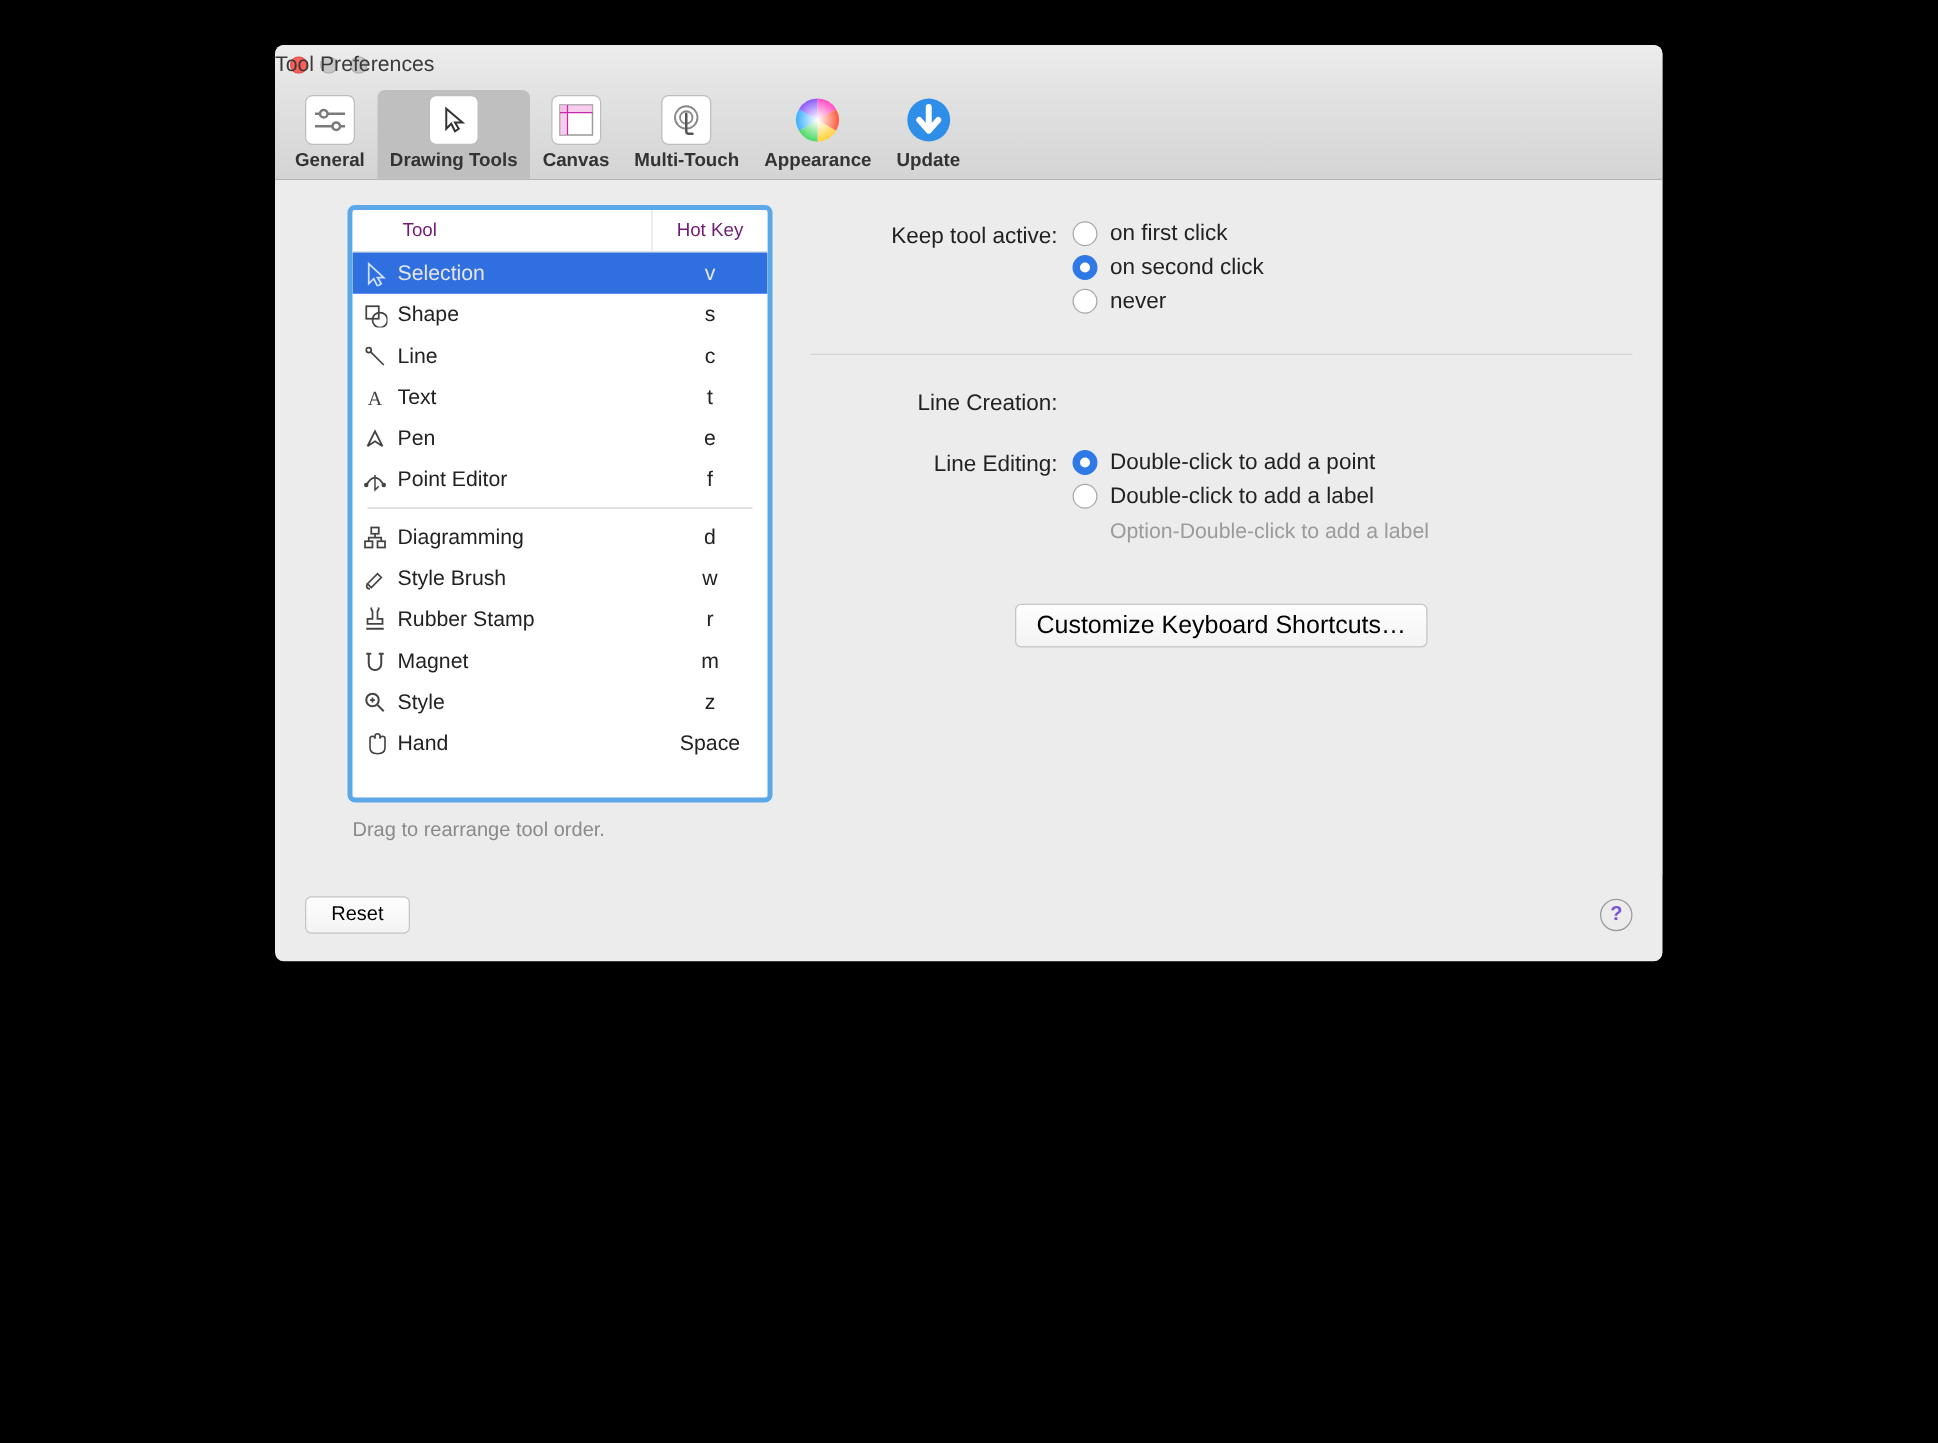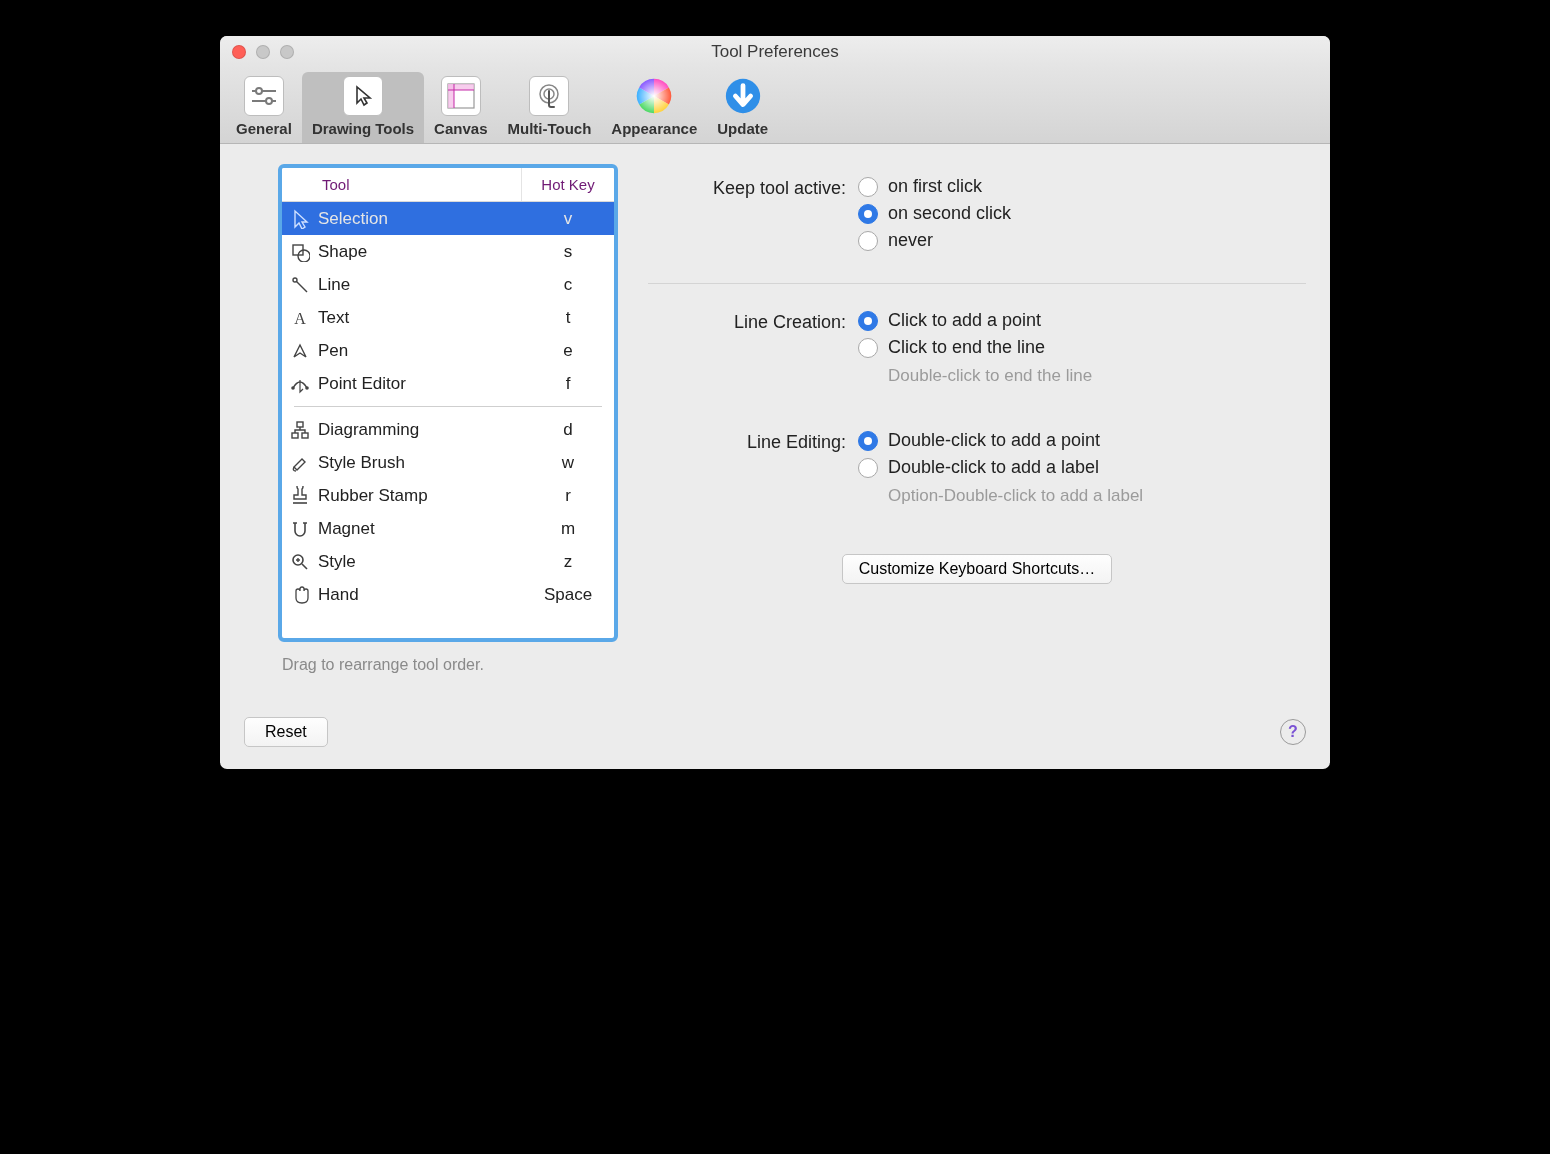--- a/index.html
+++ b/index.html
@@ -35,21 +35,21 @@
   padding-left: 12px;
 }
 .tlight {
   width: 14px; height: 14px; border-radius: 50%;
   border: 1px solid rgba(0,0,0,.12);
 }
 .tlight.close { background: #ff5f57; }
 .tlight.min { background: #c8c8c8; }
 .tlight.max { background: #c8c8c8; }
 .title {
-  position: absolute; left:0; right:0; text-align:center;
+  position: absolute; left:0; right:0; 
   font-size: 17px; color:#3a3a3a;
 }
 .toolbar {
   display:flex;
   background: linear-gradient(#e4e4e4,#d4d4d4);
   border-bottom:1px solid #b6b6b6;
   padding: 4px 6px 0 6px;
   font-weight: bold;
 }
 .tab {
@@ -132,21 +132,21 @@
 }
 .subhint { color:#9b9b9b; font-size:17px; margin:8px 0 18px 30px; }
 hr.div { border:none; border-top:1px solid #d4d4d4; margin: 10px 0 26px 0; }
 .kbdbtn {
   margin: 30px auto 0 auto;
   display:block;
   padding:5px 16px;
   background:linear-gradient(#fefefe,#f3f3f3);
   border:1px solid #c6c6c6;
   border-radius:5px;
-  font-size:16px;
+  font-size:20px;
 }
 .footer {
   display:flex; align-items:center;
   padding: 0 24px 22px 24px;
   margin-top: 17px;
 }
 .resetbtn {
   padding:5px 20px;
   background:linear-gradient(#fefefe,#f3f3f3);
   border:1px solid #c6c6c6;
@@ -404,33 +404,20 @@
             </label>
             <label class="opt">
               <input type="radio" name="keep-active" style="">
               <span>never</span>
             </label>
           </div>
       </div>
       <hr class="div">
       <div class="section">
         <div class="section-label">Line Creation:</div>
-        <div class="options">
-          <div id="line-creation-opts">
-              <label class="opt">
-                <input type="radio" name="line-creation" checked="" style="">
-                <span>Click to add a point</span>
-              </label>
-              <label class="opt">
-                <input type="radio" name="line-creation" style="">
-                <span>Click to end the line</span>
-              </label>
-            </div>
-          <div class="subhint">Double-click to end the line</div>
-        </div>
       </div>
       <div class="section">
         <div class="section-label">Line Editing:</div>
         <div class="options">
           <div id="line-editing-opts">
               <label class="opt">
                 <input type="radio" name="line-editing" checked="" style="">
                 <span>Double-click to add a point</span>
               </label>
               <label class="opt">

